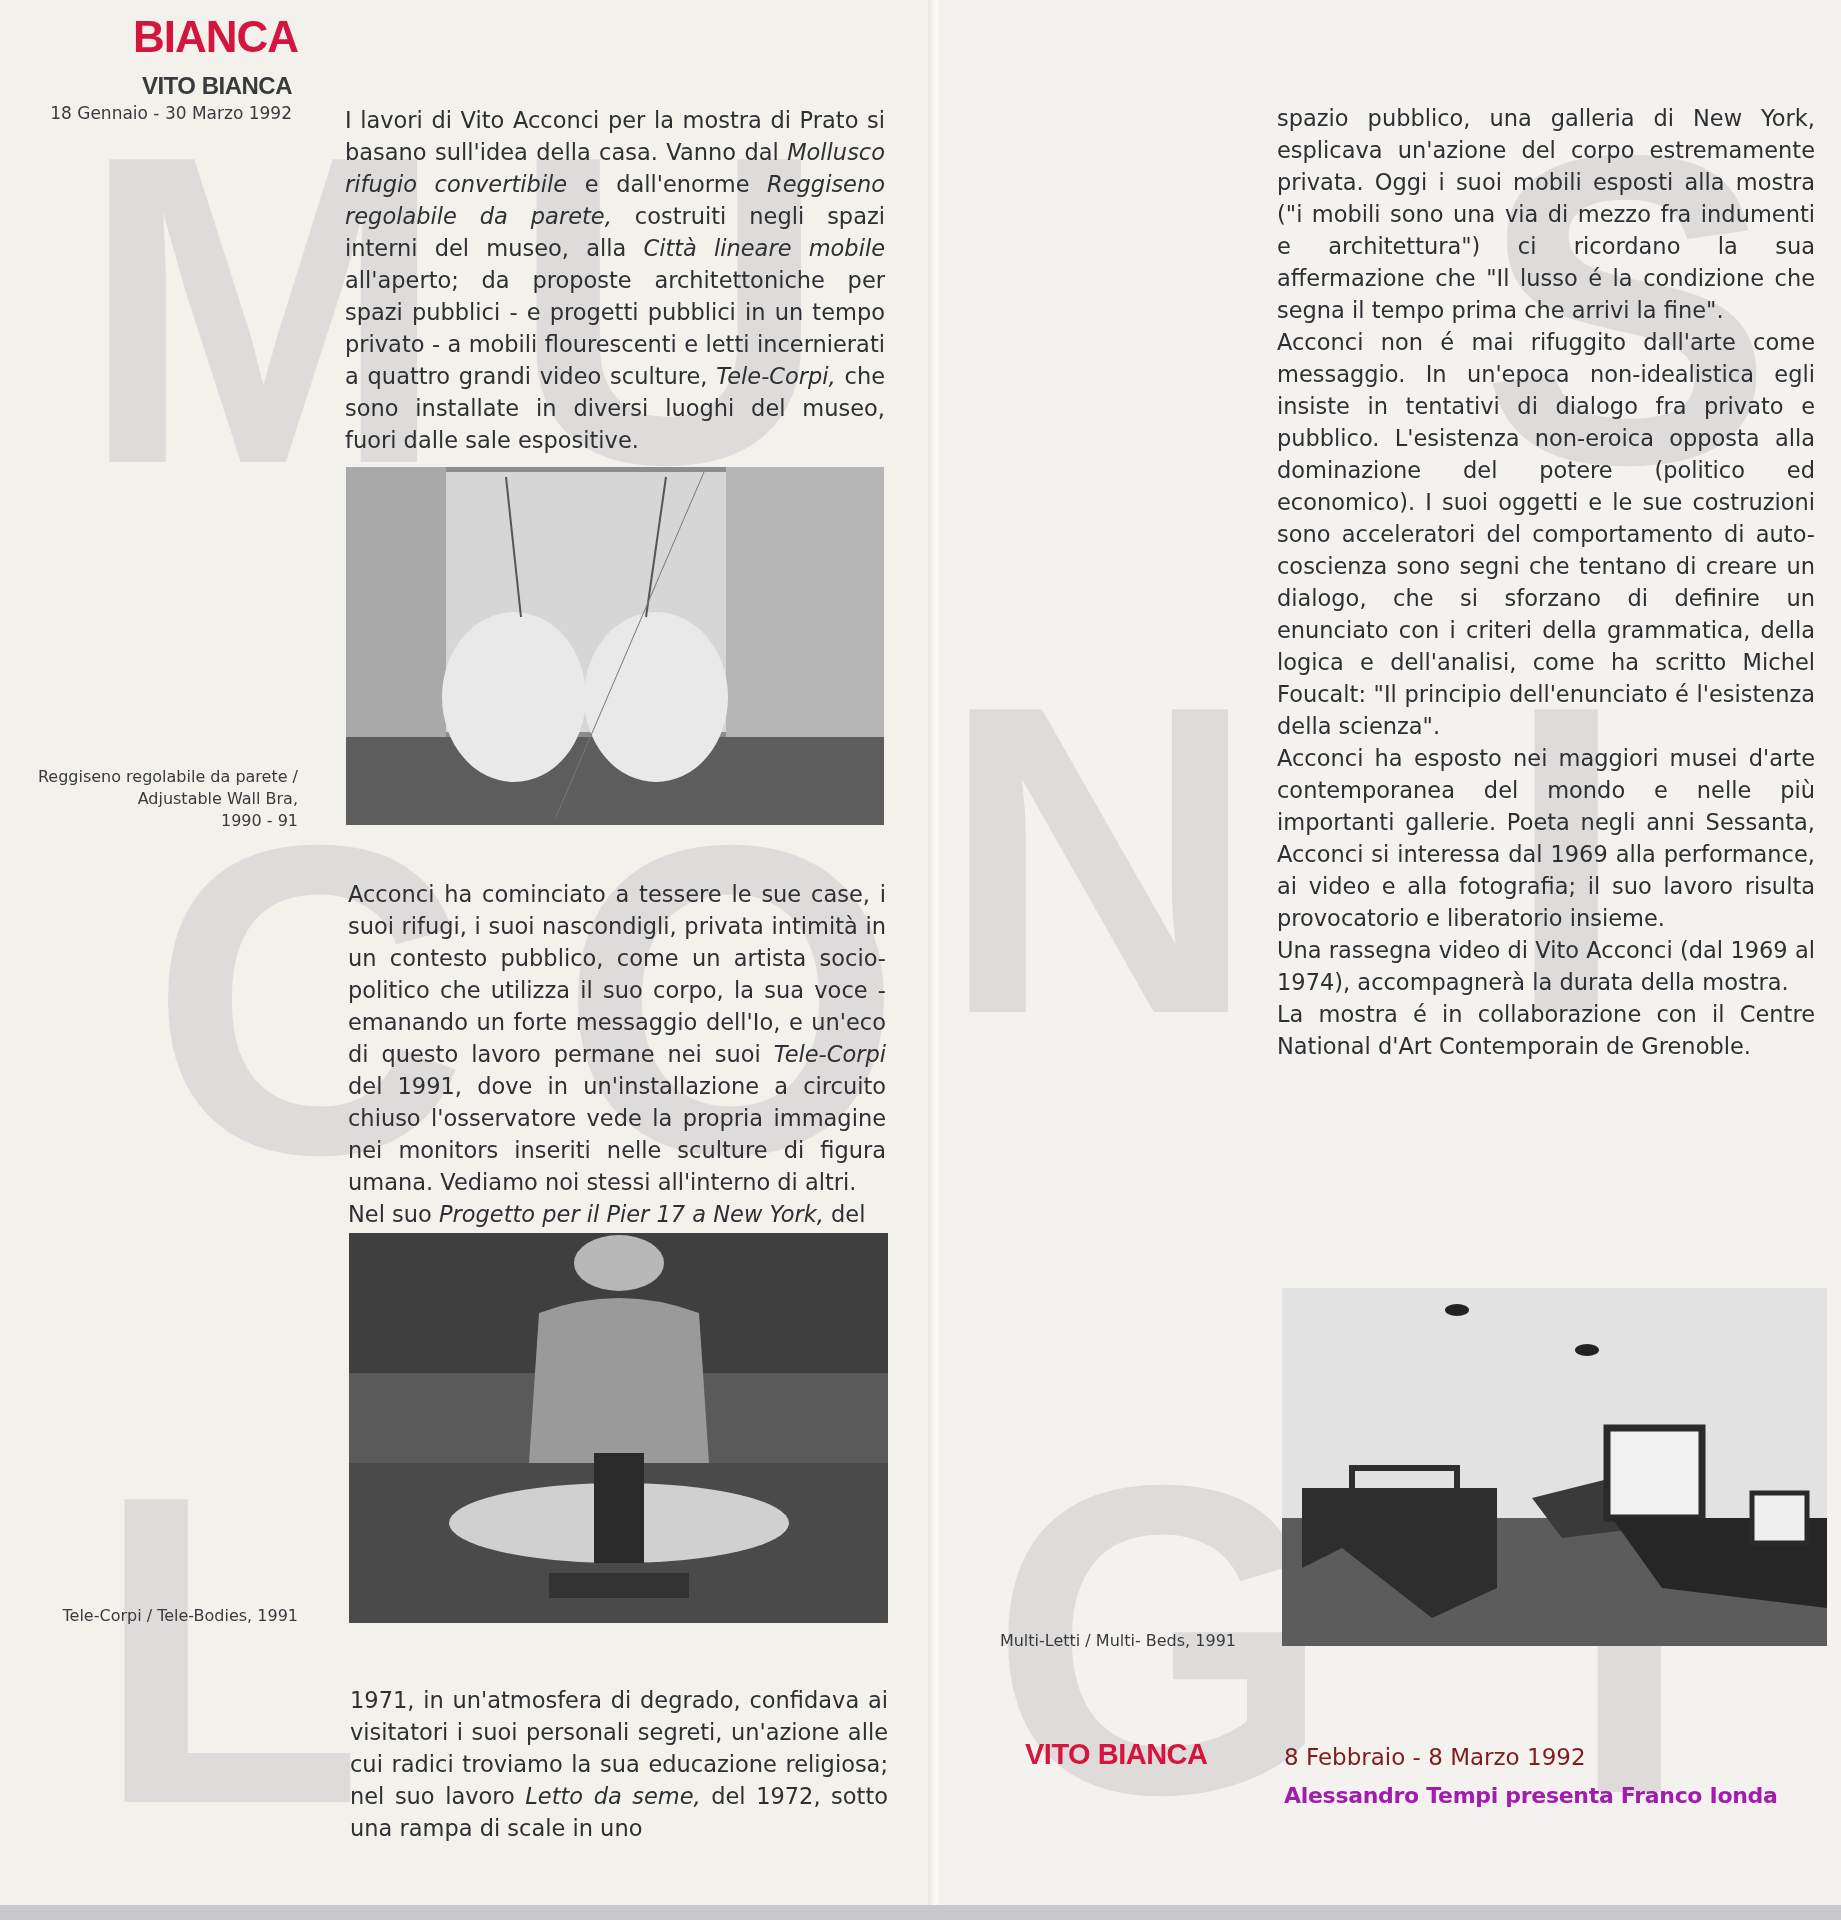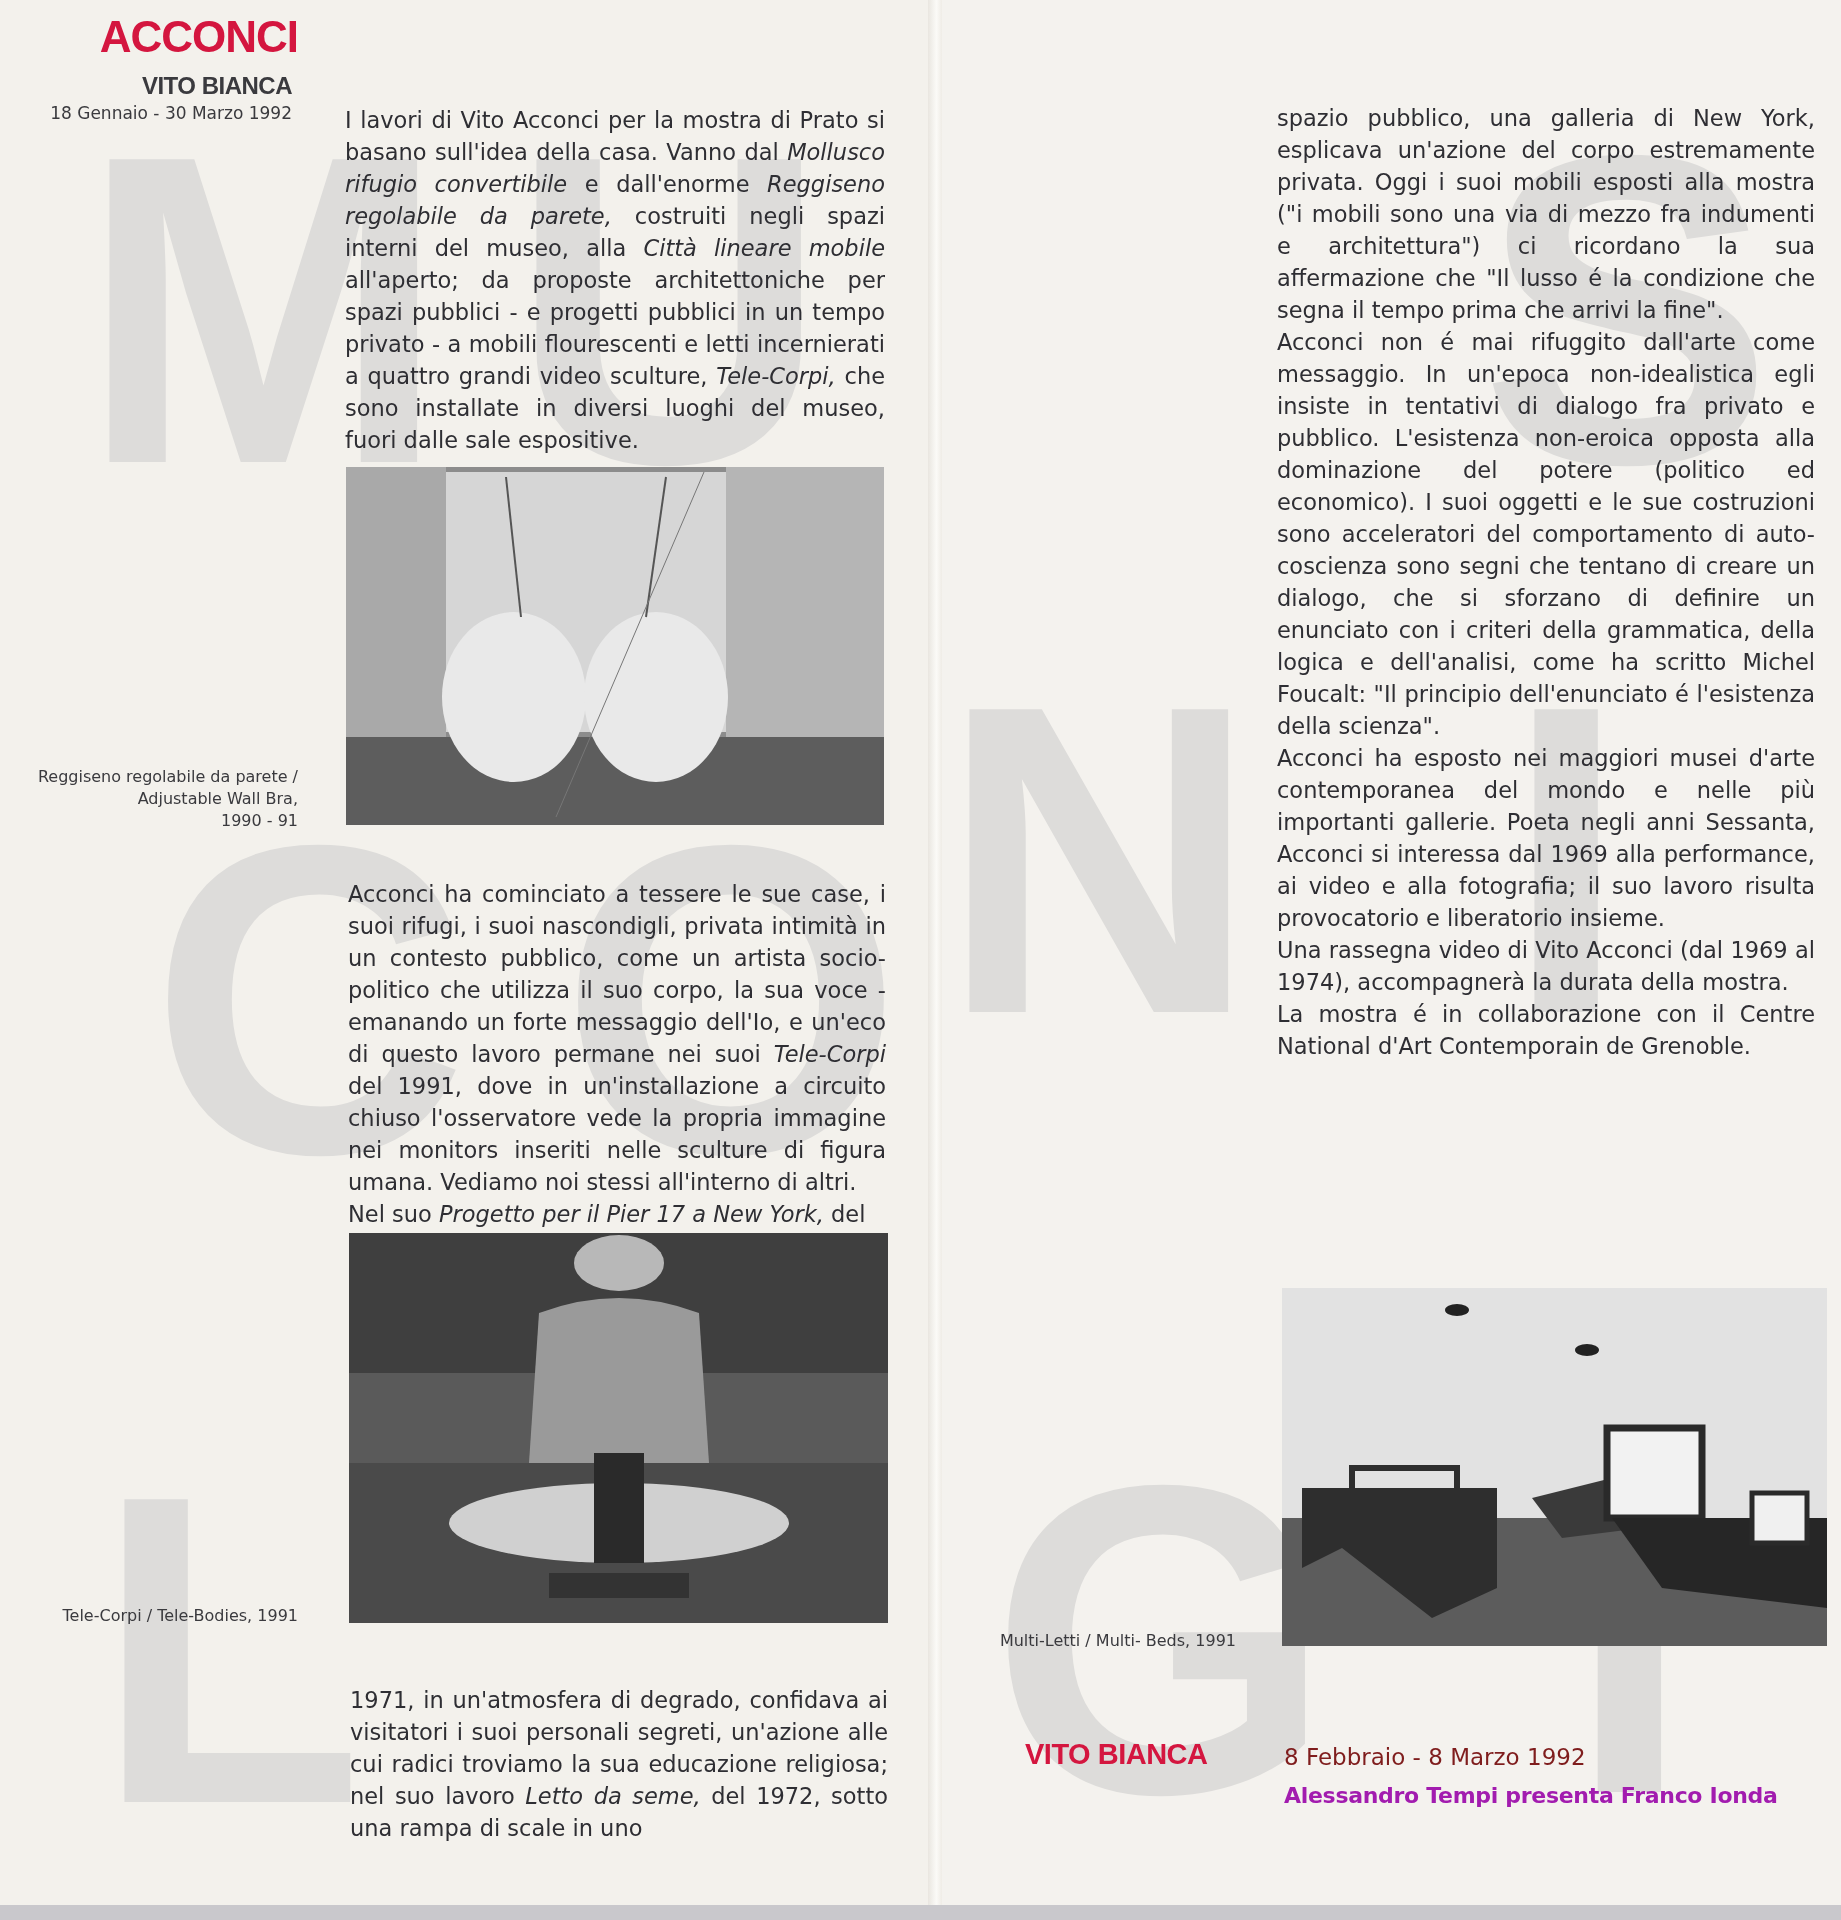--- a/index.html
+++ b/index.html
@@ -27,21 +27,21 @@
 <body>
 
 <div class="page left">
 
   <div class="wm" style="left:80px;top:90px;font-size:440px;">M</div>
   <div class="wm" style="left:510px;top:90px;font-size:440px;">U</div>
   <div class="wm" style="left:150px;top:780px;font-size:440px;">C</div>
   <div class="wm" style="left:560px;top:780px;font-size:440px;">O</div>
   <div class="wm" style="left:95px;top:1430px;font-size:440px;">L</div>
 
-  <div class="hdr-mostre red">ACCONCI</div>
+  <div class="hdr-mostre red">BIANCA</div>
   <div class="hdr-artist">VITO BIANCA</div>
   <div class="hdr-dates">18 Gennaio  - 30 Marzo 1992</div>
 
   <div class="body-text" style="left:345px;top:72px;width:540px;">
     <p id="lp1"><span>I lavori di Vito Acconci per la mostra di Prato si basano sull'idea della casa. Vanno dal </span><em>Mollusco rifugio convertibile</em><span> e dall'enorme </span><em>Reggiseno regolabile da parete,</em><span> costruiti negli spazi interni del museo, alla </span><em>Città lineare mobile</em><span> all'aperto; da proposte architettoniche per spazi pubblici - e progetti pubblici in un tempo privato - a mobili flourescenti e letti incernierati a quattro grandi video sculture, </span><em>Tele-Corpi,</em><span> che sono installate in diversi luoghi del museo, fuori dalle sale espositive.</span></p>
   </div>
 
   <div class="photo" style="left:346px;top:467px;width:538px;height:358px;">
     <svg viewBox="0 0 538 358" preserveAspectRatio="none">
       <rect width="538" height="358" fill="#8c8c8c"></rect>

